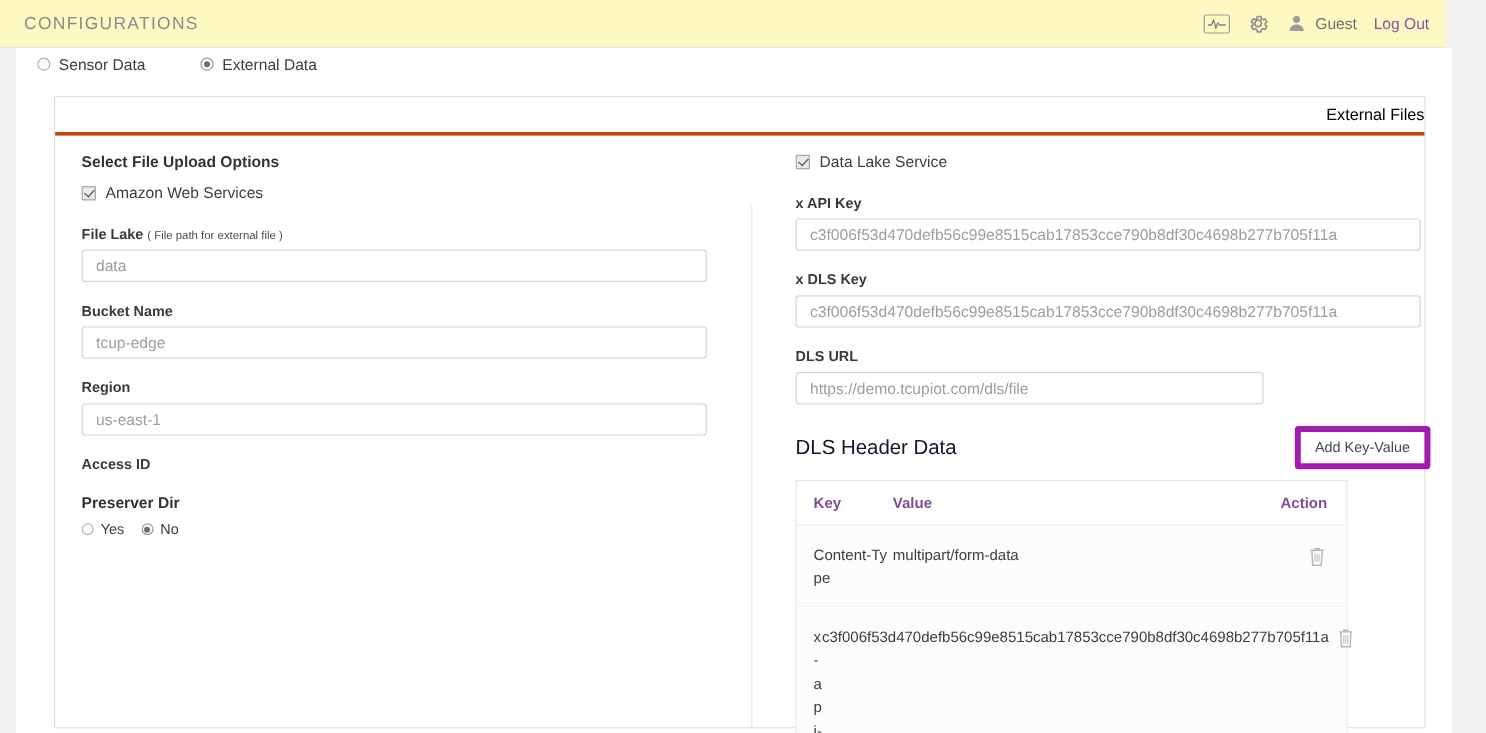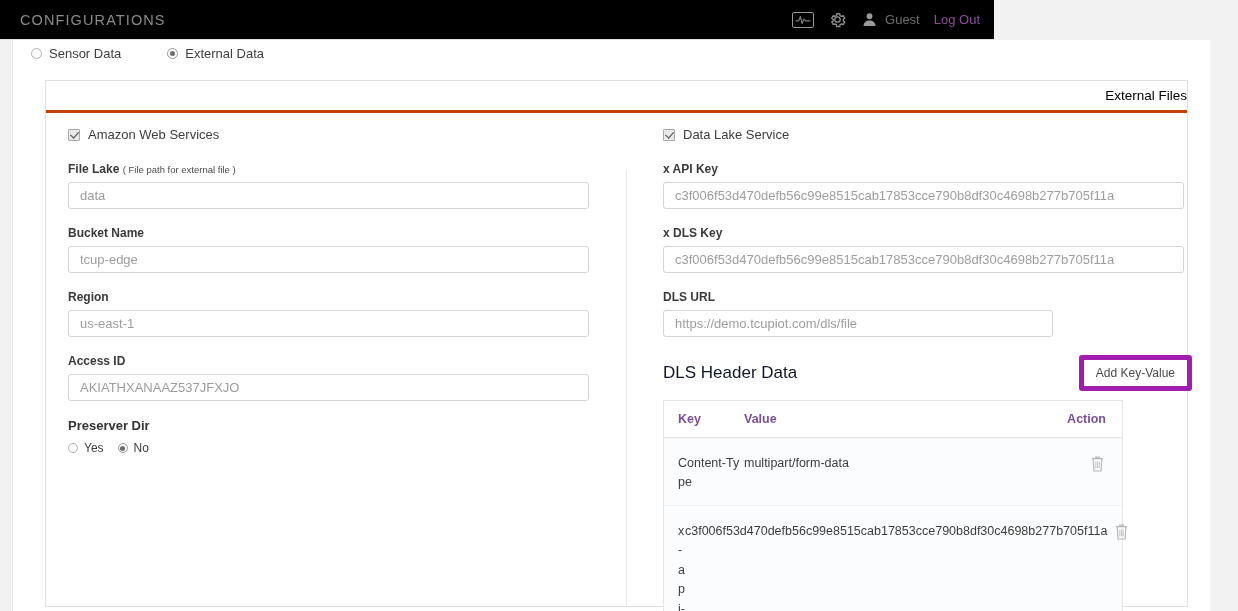--- a/index.html
+++ b/index.html
@@ -9,22 +9,22 @@
     overflow: hidden;
     background: #f2f2f2;
     font-family: "Liberation Sans", sans-serif;
     -webkit-font-smoothing: antialiased;
   }
 
   .page { position: relative; width: 1238px; height: 611px; background: #f2f2f2; }
 
   
   .topbar {
-    position: absolute; left: 0; top: 0; width: 994px; height: 40px;
-    background: #000000;
+    position: absolute; left: 0; top: 0; width: 1205px; height: 40px;
+    background: #fef9c3;
     border-bottom: 1px solid #e4e4e4;
     display: flex; align-items: center;
   }
   .app-title {
     margin-left: 20px;
     font-size: 14.5px;
     letter-spacing: 1.1px;
     color: #8a8a8a;
     font-weight: 400;
   }
@@ -209,20 +209,21 @@
 
     <div class="card">
       <div class="card-head">
         <span>External Files</span>
       </div>
 
       <div class="card-body">
         <div class="col-divider"></div>
 
         <div class="col-left">
+          <div class="section-title">Select File Upload Options</div>
 
           <label class="chk-row">
             <span class="chk"></span>
             <span class="chk-label">Amazon Web Services</span>
           </label>
 
           <div class="field">
             <div class="field-label">
               <span>File Lake</span>
               <span class="field-hint">( File path for external file )</span>
@@ -235,21 +236,20 @@
             <input class="inp" type="text" placeholder="tcup-edge" style="">
           </div>
 
           <div class="field">
             <div class="field-label">Region</div>
             <input class="inp" type="text" placeholder="us-east-1" style="">
           </div>
 
           <div class="field">
             <div class="field-label">Access ID</div>
-            <input class="inp" type="text" placeholder="AKIATHXANAAZ537JFXJO" style="">
           </div>
 
           <div>
             <div class="preserve-label">Preserver Dir</div>
             <div class="preserve-row">
               <label class="radio-item">
                 <span class="rad"></span>
                 <span class="lbl">Yes</span>
               </label>
               <label class="radio-item">

